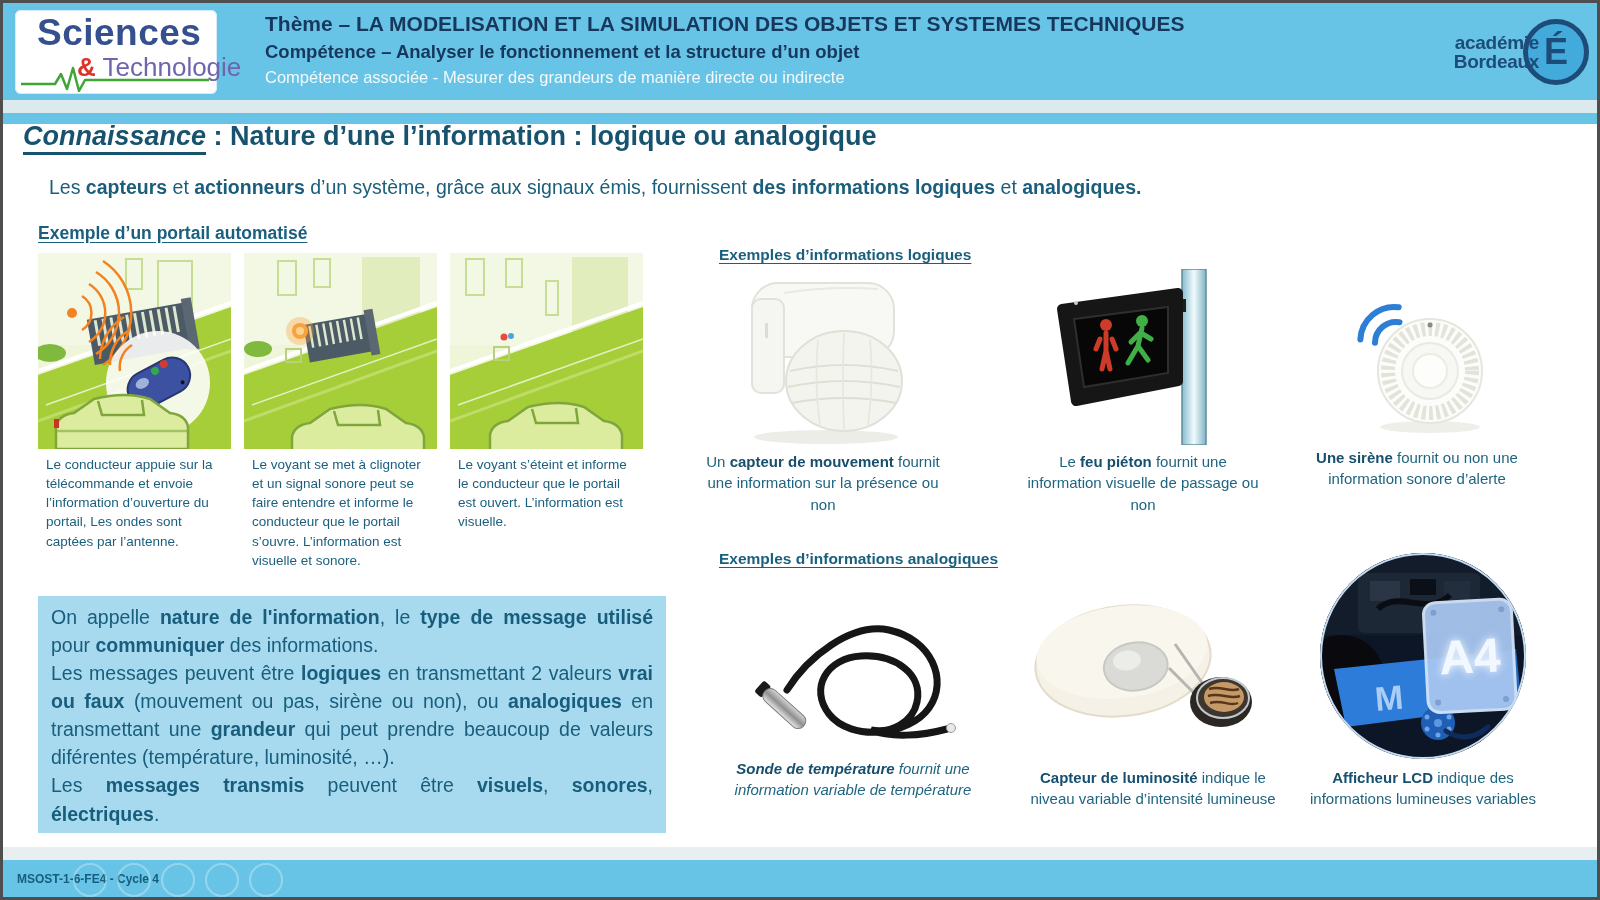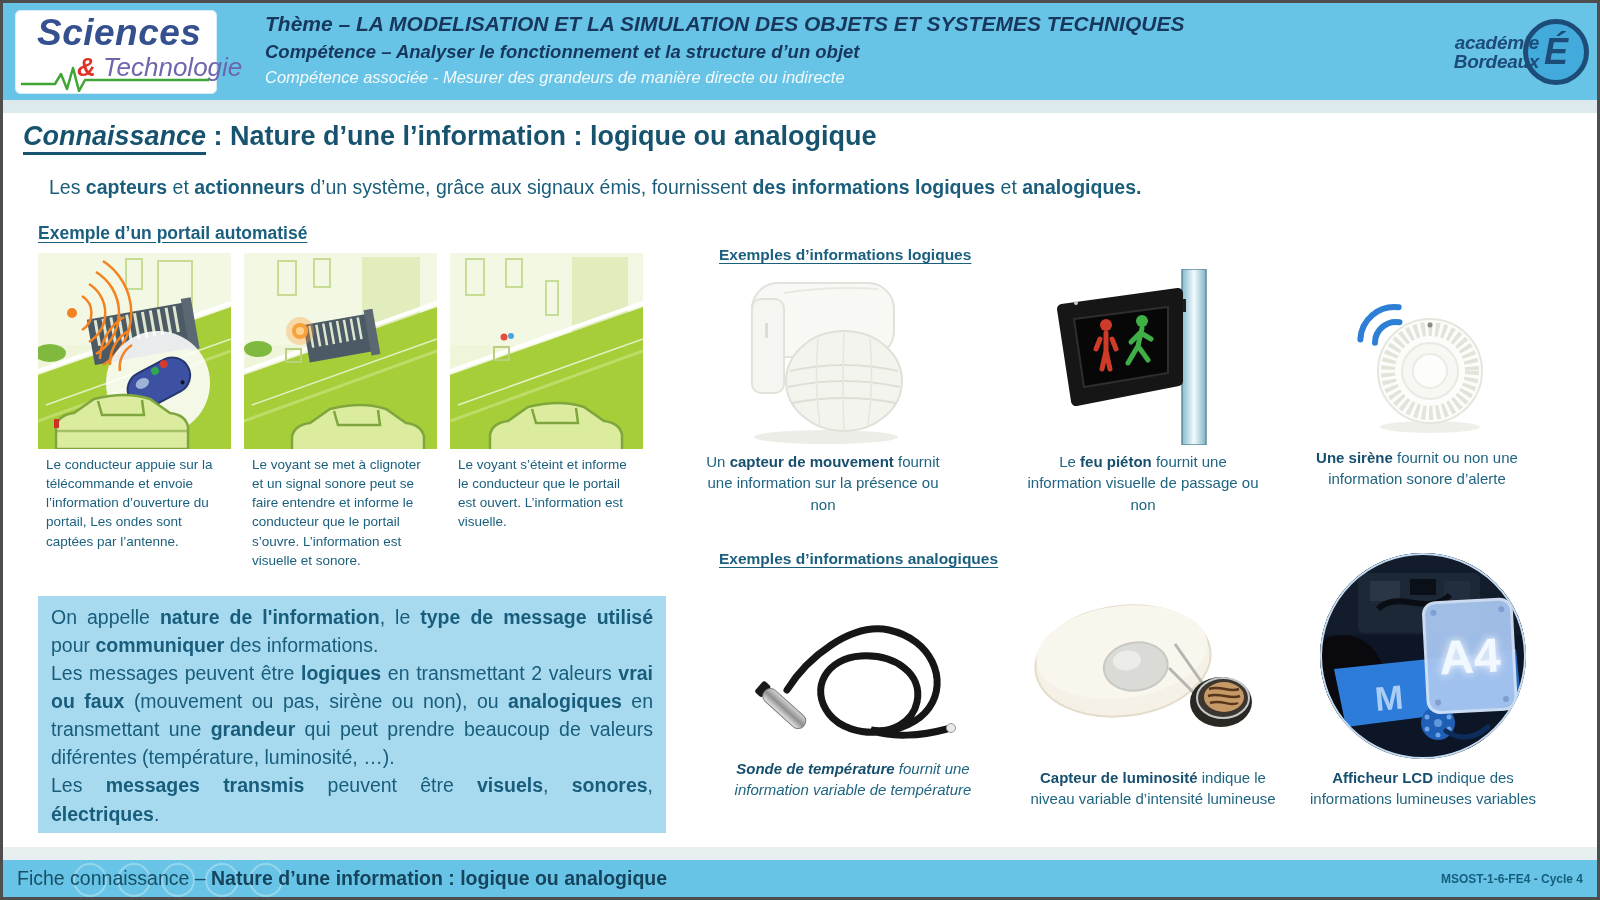--- a/index.html
+++ b/index.html
@@ -1,21 +1,21 @@
 <!DOCTYPE html>
 <html><head>
 <meta charset="utf-8">
 <style>
   html,body{margin:0;padding:0;background:#fff;}
   .page{position:relative;width:1600px;height:900px;box-sizing:border-box;border:3px solid #4e4e4e;
         background:#ffffff;overflow:hidden;font-family:"Liberation Sans",sans-serif;color:#1a5f7e;}
   b{font-weight:bold;}
 
   
-  .header{position:absolute;left:0;top:0;right:0;height:97px;background:#68c4e6;font-style:italic;}
+  .header{position:absolute;left:0;top:0;right:0;height:121px;background:#68c4e6;}
   .logo-card{position:absolute;left:12px;top:7px;width:202px;height:84px;background:#ffffff;
              border-radius:6px;box-shadow:0 0 0 1px #d3ecf7 inset;}
   .logo-sciences{position:absolute;left:22px;top:2px;font-size:37px;font-weight:bold;color:#35508f;letter-spacing:.5px;}
   .logo-line2{position:absolute;left:14px;top:42px;font-size:26px;white-space:nowrap;margin-left:48px;}
   .logo-amp{color:#e03127;font-weight:bold;}
   .logo-tech{color:#6d66ae;}
   .logo-ecg{position:absolute;left:4px;bottom:2px;}
 
   .header-titles{position:absolute;left:262px;top:9px;right:190px;}
   .h-theme{font-size:21px;font-weight:bold;color:#17375d;white-space:nowrap;}
@@ -389,19 +389,16 @@
 
   <div class="strip-bottom"></div>
   <div class="footer">
     <div class="wmarks">
       <i></i>
         <i></i>
         <i></i>
         <i></i>
         <i></i>
     </div>
-    <div class="f-left">
-      <span>Fiche connaissance – </span><b>Nature d’une information : logique ou analogique</b>
-    </div>
     <div class="f-right">MSOST-1-6-FE4 - Cycle 4</div>
   </div>
 
 </div>
 
 </body></html>

